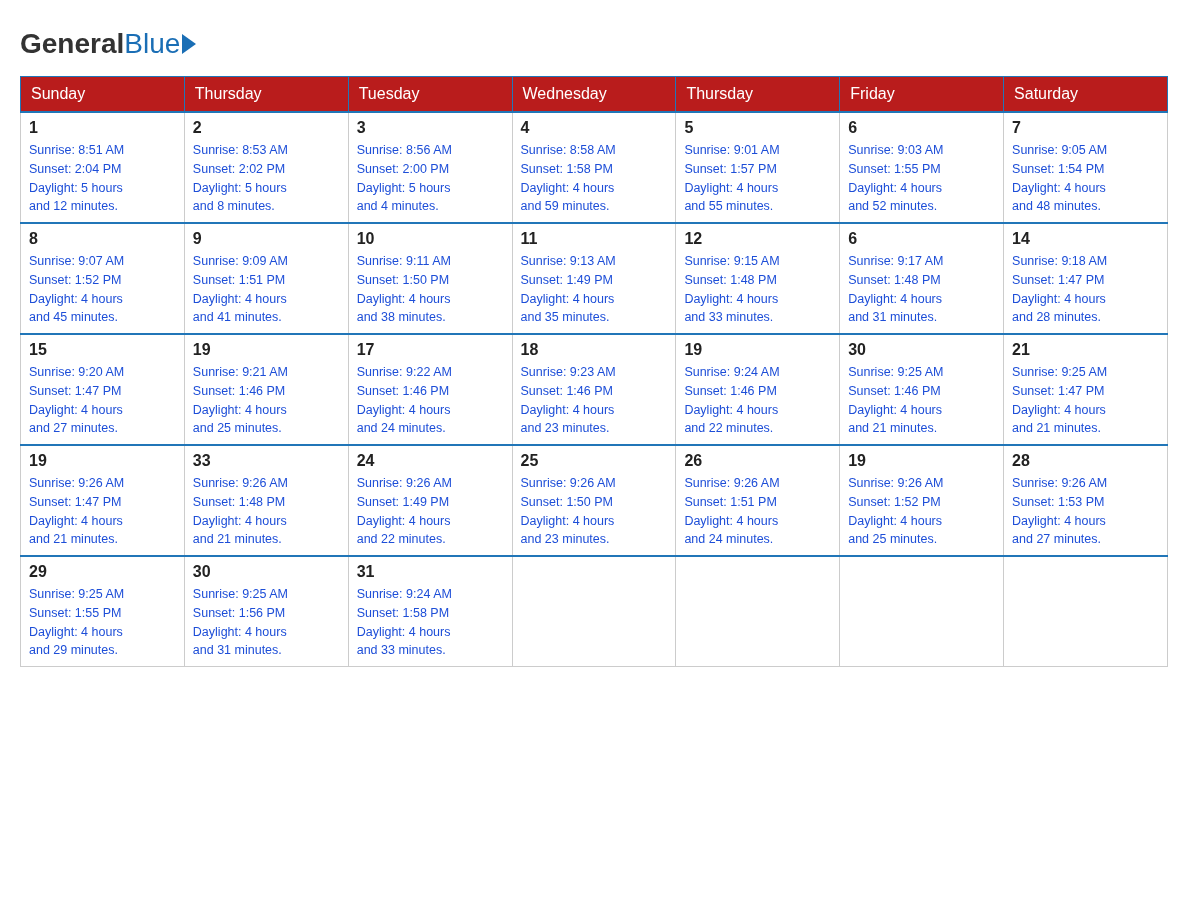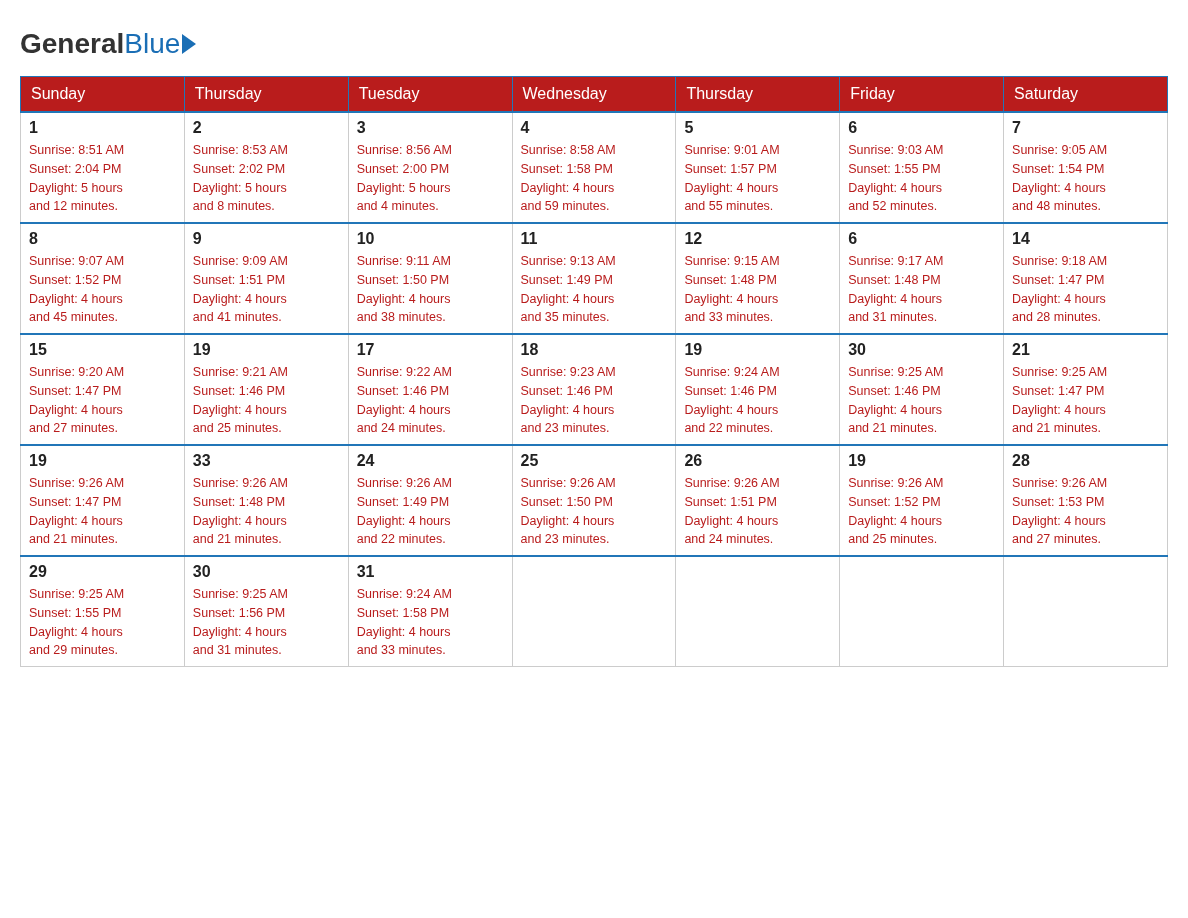--- a/index.html
+++ b/index.html
@@ -84,21 +84,21 @@
     }
     .day-number {
       font-size: 16px;
       font-weight: bold;
       color: #222;
       display: block;
       margin-bottom: 4px;
     }
     .day-info {
       font-size: 12.5px;
-      color: #b91c1c;
+      color: #1d4ed8;
       line-height: 1.5;
     }
     .empty-cell {
       background: #fff;
     }
     .week-row td {
       border-top: 2px solid #2176b8;
     }
   </style>
 </head>

